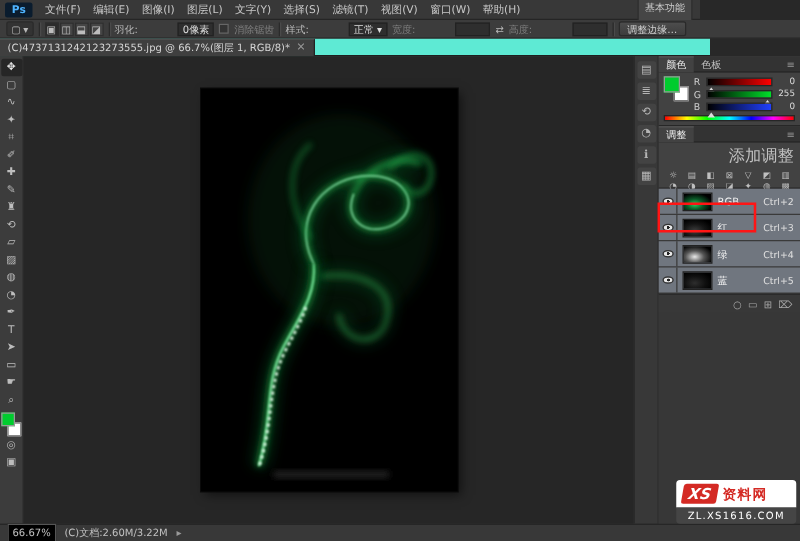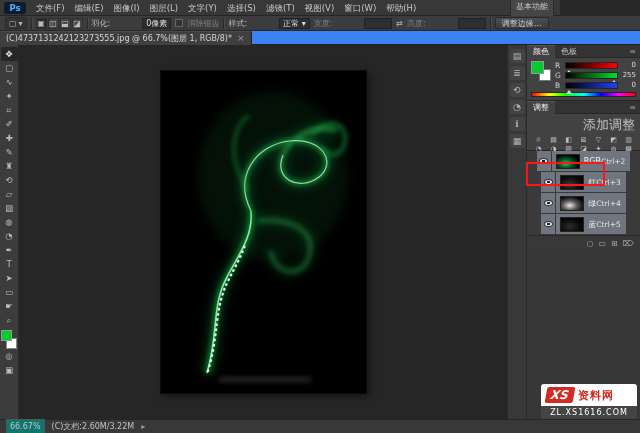--- a/index.html
+++ b/index.html
@@ -28,21 +28,21 @@
   .combine span { width:11px; height:11px; display:flex; align-items:center; justify-content:center;
     font-size:8px; color:#bdbdbd; background:#454545; border:1px solid #2e2e2e; }
   .combine span.sel { background:#2b2b2b; }
   .opt-field { background:#2e2e2e; border:1px solid #222; height:11px; min-width:28px;
     display:flex; align-items:center; padding:0 3px; color:#ddd;margin-left:28px; }
   .opt-check { width:8px; height:8px; border:1px solid #666; background:#333; display:inline-block; }
   .dim { color:#7e7e7e; }
   .refine-btn { background:linear-gradient(#4d4d4d,#3d3d3d); border:1px solid #2a2a2a; border-radius:2px;
     height:12px; display:flex; align-items:center; padding:0 6px; color:#cfcfcf; }
   
-  .tabbar { position:absolute; left:0; top:31px; width:640px; height:14px; background:#3b82f6;
+  .tabbar { position:absolute; left:0; top:31px; width:568px; height:14px; background:#5eead4;
     border-bottom:1px solid #1f1f1f; display:flex;align-items:center; }
   .doc-tab { height:14px; background:#3f3f3f; border-right:1px solid #222; border-top:1px solid #4c4c4c;
     display:flex; align-items:center; gap:5px; padding:0 6px; font-size:8px; color:#d6d6d6; max-width:330px; white-space:nowrap; }
   .tab-close { color:#9a9a9a; font-size:9px; }
   
   .toolbar { position:absolute; left:0; top:45px; width:19px; height:374px; background:#3c3c3c;
     border-right:1px solid #2a2a2a; display:flex; flex-direction:column; align-items:center; padding-top:2px; }
   .tool { width:17px; height:14px; display:flex; align-items:center; justify-content:center;
     font-size:8.5px; color:#bdbdbd; }
   .tool.sel { background:#262626; color:#e8e8e8; border-radius:2px; }
@@ -87,38 +87,38 @@
     border-right:3px solid transparent; border-bottom:4px solid #ddd; }
   .spectrum { margin:2px 4px 3px 4px; height:7px; border:1px solid #262626;
     background:linear-gradient(to right,#ff0000,#ffff00 17%,#00ff00 33%,#00ffff 50%,#0000ff 67%,#ff00ff 84%,#ff0000); }
   
   .adjust-panel { height:50px; background:#424242; border-bottom:1px solid #272727; display:flex; flex-direction:column; }
   .add-label { font-size:13px; color:#c0c0c0; padding:2px 5px 1px 5px;text-align:right; }
   .agrid { display:grid; grid-template-columns:repeat(7,1fr); padding:0 4px; }
   .agrid span { height:9px; display:flex; align-items:center; justify-content:center; font-size:7px; color:#bfbfbf; }
   
   .channels-panel { flex:1; background:#3a3a3a; display:flex; flex-direction:column; }
-  .chrows { display:flex; flex-direction:column;align-items:center; }
+  .chrows { display:flex; flex-direction:column; }
   .chrow { height:20px; margin-bottom:1px; background:#70767f; display:flex; align-items:center; color:#f2f2f2; }
   .cheye { width:15px; height:20px; border-right:1px solid #3a3a3a; display:flex; align-items:center; justify-content:center; }
   .eye { width:9px; height:6px; border-radius:50%; background:radial-gradient(circle at 50% 50%, #222 0 30%, #e8e8e8 31% 100%); border:1px solid #333; }
   .chthumb { width:24px; height:15px; margin:0 4px; border:1px solid #222; flex:none; }
   .th-rgb { background:radial-gradient(ellipse at 40% 65%, #2bcf5e 0%, #0a5a28 35%, #000 75%); }
   .th-red { background:radial-gradient(ellipse at 40% 65%, #3c3c3c 0%, #141414 45%, #000 80%); }
   .th-grn { background:radial-gradient(ellipse at 40% 65%, #e8e8e8 0%, #555 40%, #000 80%); }
   .th-blu { background:radial-gradient(ellipse at 40% 65%, #2e2e2e 0%, #101010 45%, #000 80%); }
   .chname { font-size:8px; flex:1; }
   .chkey { font-size:7.5px; color:#e0e0e0; margin-right:5px; }
   .chfoot { height:15px; background:#383838; border-top:1px solid #2a2a2a; display:flex; align-items:center;
     justify-content:flex-end; gap:5px; padding-right:6px; color:#a8a8a8; font-size:8px; }
   .pempty { flex:1; background:#373737; }
   
   .statusbar { position:absolute; left:0; bottom:0; width:640px; height:14px; background:#383838;
     border-top:1px solid #262626; display:flex; align-items:center; gap:7px; padding:0 6px; font-size:8px; color:#c2c2c2; }
-  .zoombox { background:#0f766e; border:1px solid #555; padding:0 3px; height:15px; display:flex; align-items:center; }
+  .zoombox { background:#000000; border:1px solid #555; padding:0 3px; height:15px; display:flex; align-items:center; }
   .status-arrow { color:#9a9a9a; }
   
   .annotation { position:absolute; left:526px; top:162px; width:79px; height:24px;
     border:2px solid #ff1515; z-index:60; }
   
   .wm { position:absolute; right:3px; bottom:14px; z-index:70; width:96px; }
   .wm-top { background:#ffffff; border-radius:3px 3px 0 0; display:flex; align-items:center; gap:4px; padding:3px 5px; }
   .wm-xs { background:#d42a24; color:#fff; font-weight:bold; font-size:12px; font-style:italic;
     padding:1px 5px; transform:skewX(-10deg); border-radius:2px; }
   .wm-name { color:#d42a24; font-weight:bold; font-size:11px; letter-spacing:1px; }

